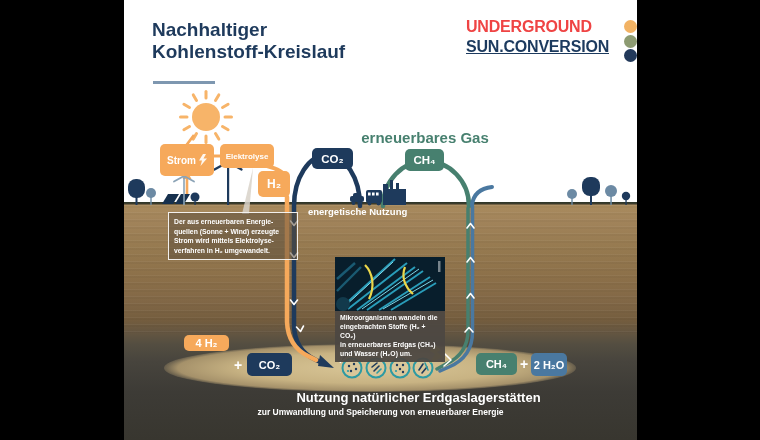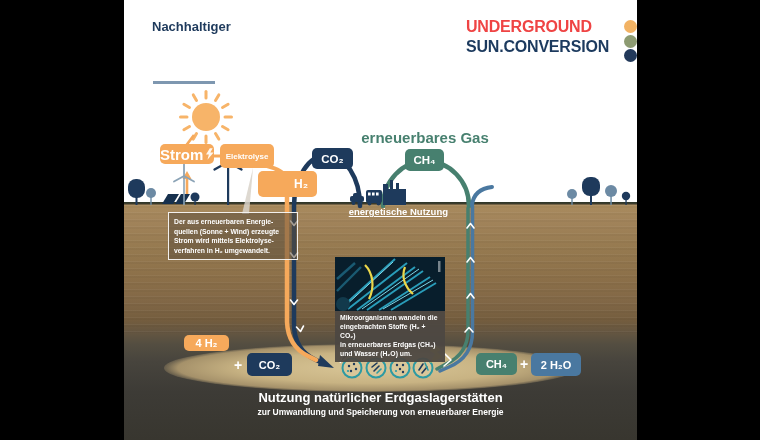--- a/index.html
+++ b/index.html
@@ -11,55 +11,55 @@
   #ground{left:0;top:202px;width:513px;height:238px;z-index:1;background:
     linear-gradient(180deg,#2c3629 0,#3f3c2c 2px,#a98b5e 3px,#a1835a 20px,#967a50 45px,
     #8c7049 75px,#816746 100px,#745d3e 118px,#655641 130px,#544e41 142px,#47443d 160px,
     #3d3b36 190px,#38362f 238px);}
   #soil-texture{left:0;top:205px;width:513px;height:128px;z-index:1;opacity:.55;background:
     repeating-linear-gradient(180deg,rgba(255,255,255,.08) 0 1.5px,rgba(0,0,0,.06) 1.5px 3px,transparent 3px 7px);}
   #reservoir{left:40px;top:344px;width:412px;height:48px;border-radius:50%;z-index:1;background:
     radial-gradient(ellipse at 50% 50%,#d8c596 0%,#c8b383 45%,#a5916a 66%,rgba(120,105,80,0) 73%);}
   #art{left:0;top:0;z-index:2;}
   
-  #page-title{left:28px;top:19px;font-size:13px;line-height:1.18;font-weight:bold;color:#1e3a5c;z-index:4;}
+  #page-title{left:28px;top:19px;font-size:19px;line-height:1.18;font-weight:bold;color:#1e3a5c;z-index:4;}
   #title-underline{left:29px;top:81px;width:62px;height:3px;background:#7e97b0;z-index:4;}
   #logo{left:342px;top:17px;display:flex;gap:5px;z-index:4;}
   .logo-line1{color:#ef4444;font-size:16px;font-weight:bold;letter-spacing:-.2px;line-height:1.25;}
-  .logo-line2{color:#1c3a5e;font-size:16px;font-weight:bold;letter-spacing:-.2px;line-height:1.25;}
+  .logo-line2{color:#1c3a5e;font-size:16px;font-weight:bold;letter-spacing:-.2px;line-height:1.25;text-decoration:underline;}
   #logo-dots{display:flex;flex-direction:column;gap:1.5px;padding-top:3px;}
   .dot{width:13px;height:13px;border-radius:50%;}
   .dot-orange{background:#f2b263;} .dot-olive{background:#8d9b72;} .dot-navy{background:#22395a;}
   .pill{position:absolute;display:flex;align-items:center;justify-content:center;color:#fff;
         font-weight:bold;border-radius:5px;z-index:4;}
-  #strom-box{left:36px;top:144px;width:54px;height:20px;background:#f6a95b;font-size:15px;gap:3px;}
+  #strom-box{left:36px;top:144px;width:54px;height:32px;background:#f6a95b;font-size:10px;gap:3px;}
   #elektrolyse-box{left:96px;top:144px;width:54px;height:24px;background:#f6a95b;font-size:8px;text-align:center;}
-  #h2-box{left:134px;top:171px;width:32px;height:26px;background:#f6a95b;font-size:12px;padding-left:27px;}
+  #h2-box{left:134px;top:171px;width:32px;height:26px;background:#f6a95b;font-size:12px;}
   #co2-arc-box{left:188px;top:148px;width:41px;height:21px;background:#1e3a5c;font-size:11.5px;}
   #ch4-arc-box{left:281px;top:149px;width:39px;height:22px;background:#47806f;font-size:11.5px;}
   #h2o-box{left:365px;top:177px;width:72px;height:19px;background:#4a78a0;font-size:8px;
            border:1px solid rgba(255,255,255,.55);border-radius:4px;}
   #renewable-gas-label{left:236px;top:129px;width:130px;text-align:center;color:#47806f;
            font-size:15px;font-weight:bold;z-index:4;}
-  #energetic-use-label{left:184px;top:206px;width:140px;text-align:right;color:#fff;
-           font-size:9.5px;font-weight:bold;z-index:4;text-decoration:underline;}
+  #energetic-use-label{left:184px;top:206px;width:140px;text-align:left;color:#fff;
+           font-size:9.5px;font-weight:bold;z-index:4;}
   #note-left{left:44px;top:212px;width:118px;background:rgba(94,80,62,.55);
            border:1px solid rgba(255,255,255,.9);color:#fff;font-size:6.8px;font-weight:bold;
            line-height:1.4;padding:4px 5px;white-space:pre-line;z-index:4;}
   #micro-img{left:211px;top:257px;width:110px;height:54px;z-index:3;}
   #note-center{left:211px;top:311px;width:110px;background:rgba(77,71,66,.94);color:#fff;
            font-size:6.8px;font-weight:bold;line-height:1.32;padding:3px 5px;white-space:pre-line;
            box-sizing:border-box;z-index:4;}
   #formula-left-educt1{left:60px;top:335px;width:45px;height:16px;background:#f6a95b;font-size:11px;}
   #formula-left-plus{left:105px;top:353px;width:18px;height:23px;font-size:14px;}
   #formula-left-educt2{left:123px;top:353px;width:45px;height:23px;background:#1e3a5c;font-size:11px;}
   #formula-right-product1{left:352px;top:353px;width:41px;height:22px;background:#47806f;font-size:11px;}
   #formula-right-plus{left:393px;top:353px;width:14px;height:22px;font-size:14px;}
-  #formula-right-product2{left:407px;top:353px;width:50px;height:23px;background:#4a78a0;font-size:11px;}
-  #footer-title{left:0;top:390px;width:513px;text-align:center;color:#fff;font-size:13px;font-weight:bold;z-index:4;}
+  #formula-right-product2{left:407px;top:353px;width:36px;height:23px;background:#4a78a0;font-size:11px;}
+  #footer-title{left:0;top:390px;width:513px;text-align:center;color:#fff;font-size:13px;font-weight:bold;z-index:4;padding-left:38px;}
   #footer-subtitle{left:0;top:407px;width:513px;text-align:center;color:#fff;font-size:8.5px;font-weight:bold;z-index:4;}
 </style>
 </head>
 <body>
 
 <div id="stage">
   <div id="content">
 
     <div class="abs" id="ground"></div>
     <div class="abs" id="soil-texture"></div>
@@ -232,20 +232,21 @@
         </g>
         <circle cx="8" cy="47" r="7" fill="#123a4c"></circle>
         <path d="M34,42 C40,30 38,16 30,8" fill="none" stroke="#ecd74a" stroke-width="2.2"></path>
         <path d="M70,10 C66,20 70,30 78,37" fill="none" stroke="#ecd74a" stroke-width="2.2"></path>
         <rect x="103" y="4" width="2.5" height="11" fill="rgba(255,255,255,.45)"></rect>
       </svg>
     </div>
 
     <div class="abs" id="page-title">
       <div>Nachhaltiger</div>
+      <div>Kohlenstoff-Kreislauf</div>
     </div>
     <div class="abs" id="title-underline"></div>
 
     <div class="abs" id="logo">
       <div id="logo-text">
         <span class="logo-line1">UNDERGROUND</span>
         <span class="logo-line2">SUN.CONVERSION</span>
       </div>
       <div id="logo-dots">
         <span class="dot dot-orange"></span>

